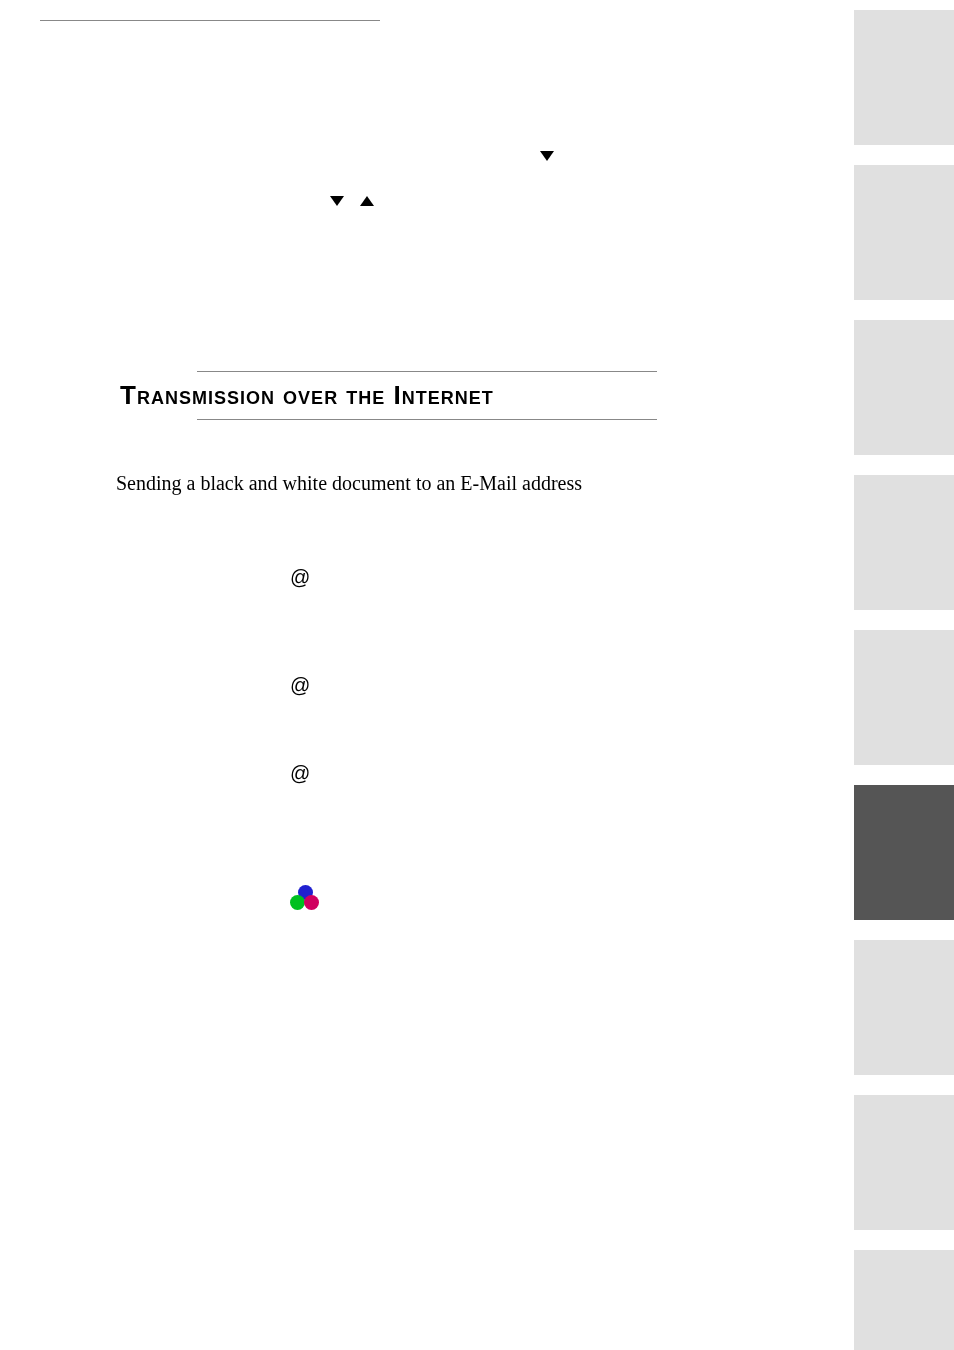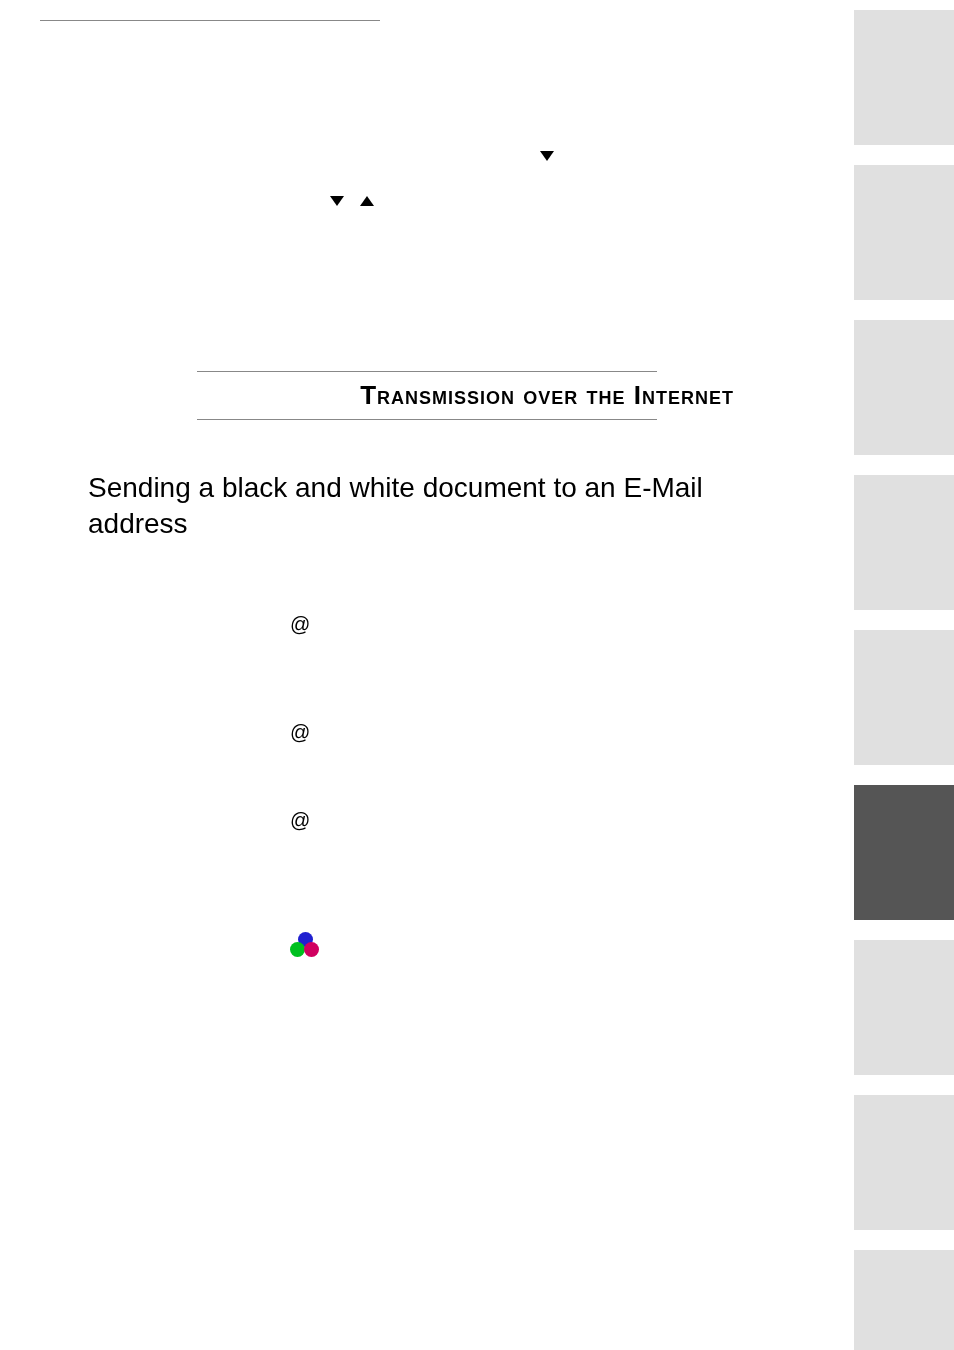--- a/index.html
+++ b/index.html
@@ -69,41 +69,42 @@
     .arrow-pos-2 {
       top: 45px;
       left: 290px;
     }
     .arrow-pos-3 {
       top: 45px;
       left: 320px;
     }
     .section-title-container {
       margin-top: 100px;
-      text-align: right;
+      text-align: left;
       padding: 0 80px;
     }
     .section-title-line {
       border-top: 1px solid #888;
       width: 460px;
       margin: 0 auto;
     }
     .section-title {
       font-variant: small-caps;
       font-weight: bold;
       font-size: 26px;
       letter-spacing: 1px;
       padding: 8px 0;
     }
     .subtitle {
-      font-size: 28px;
+      font-size: 20px;
       margin-top: 50px;
-      margin-left: 48px;
+      margin-left: 76px;
       margin-right: 100px;
       line-height: 1.3;
+      font-family: Liberation Serif, serif;
     }
     .at-symbol {
       font-size: 20px;
       margin-left: 250px;
       margin-top: 70px;
     }
     .at-symbol-2 {
       margin-top: 85px;
     }
     .at-symbol-3 {

